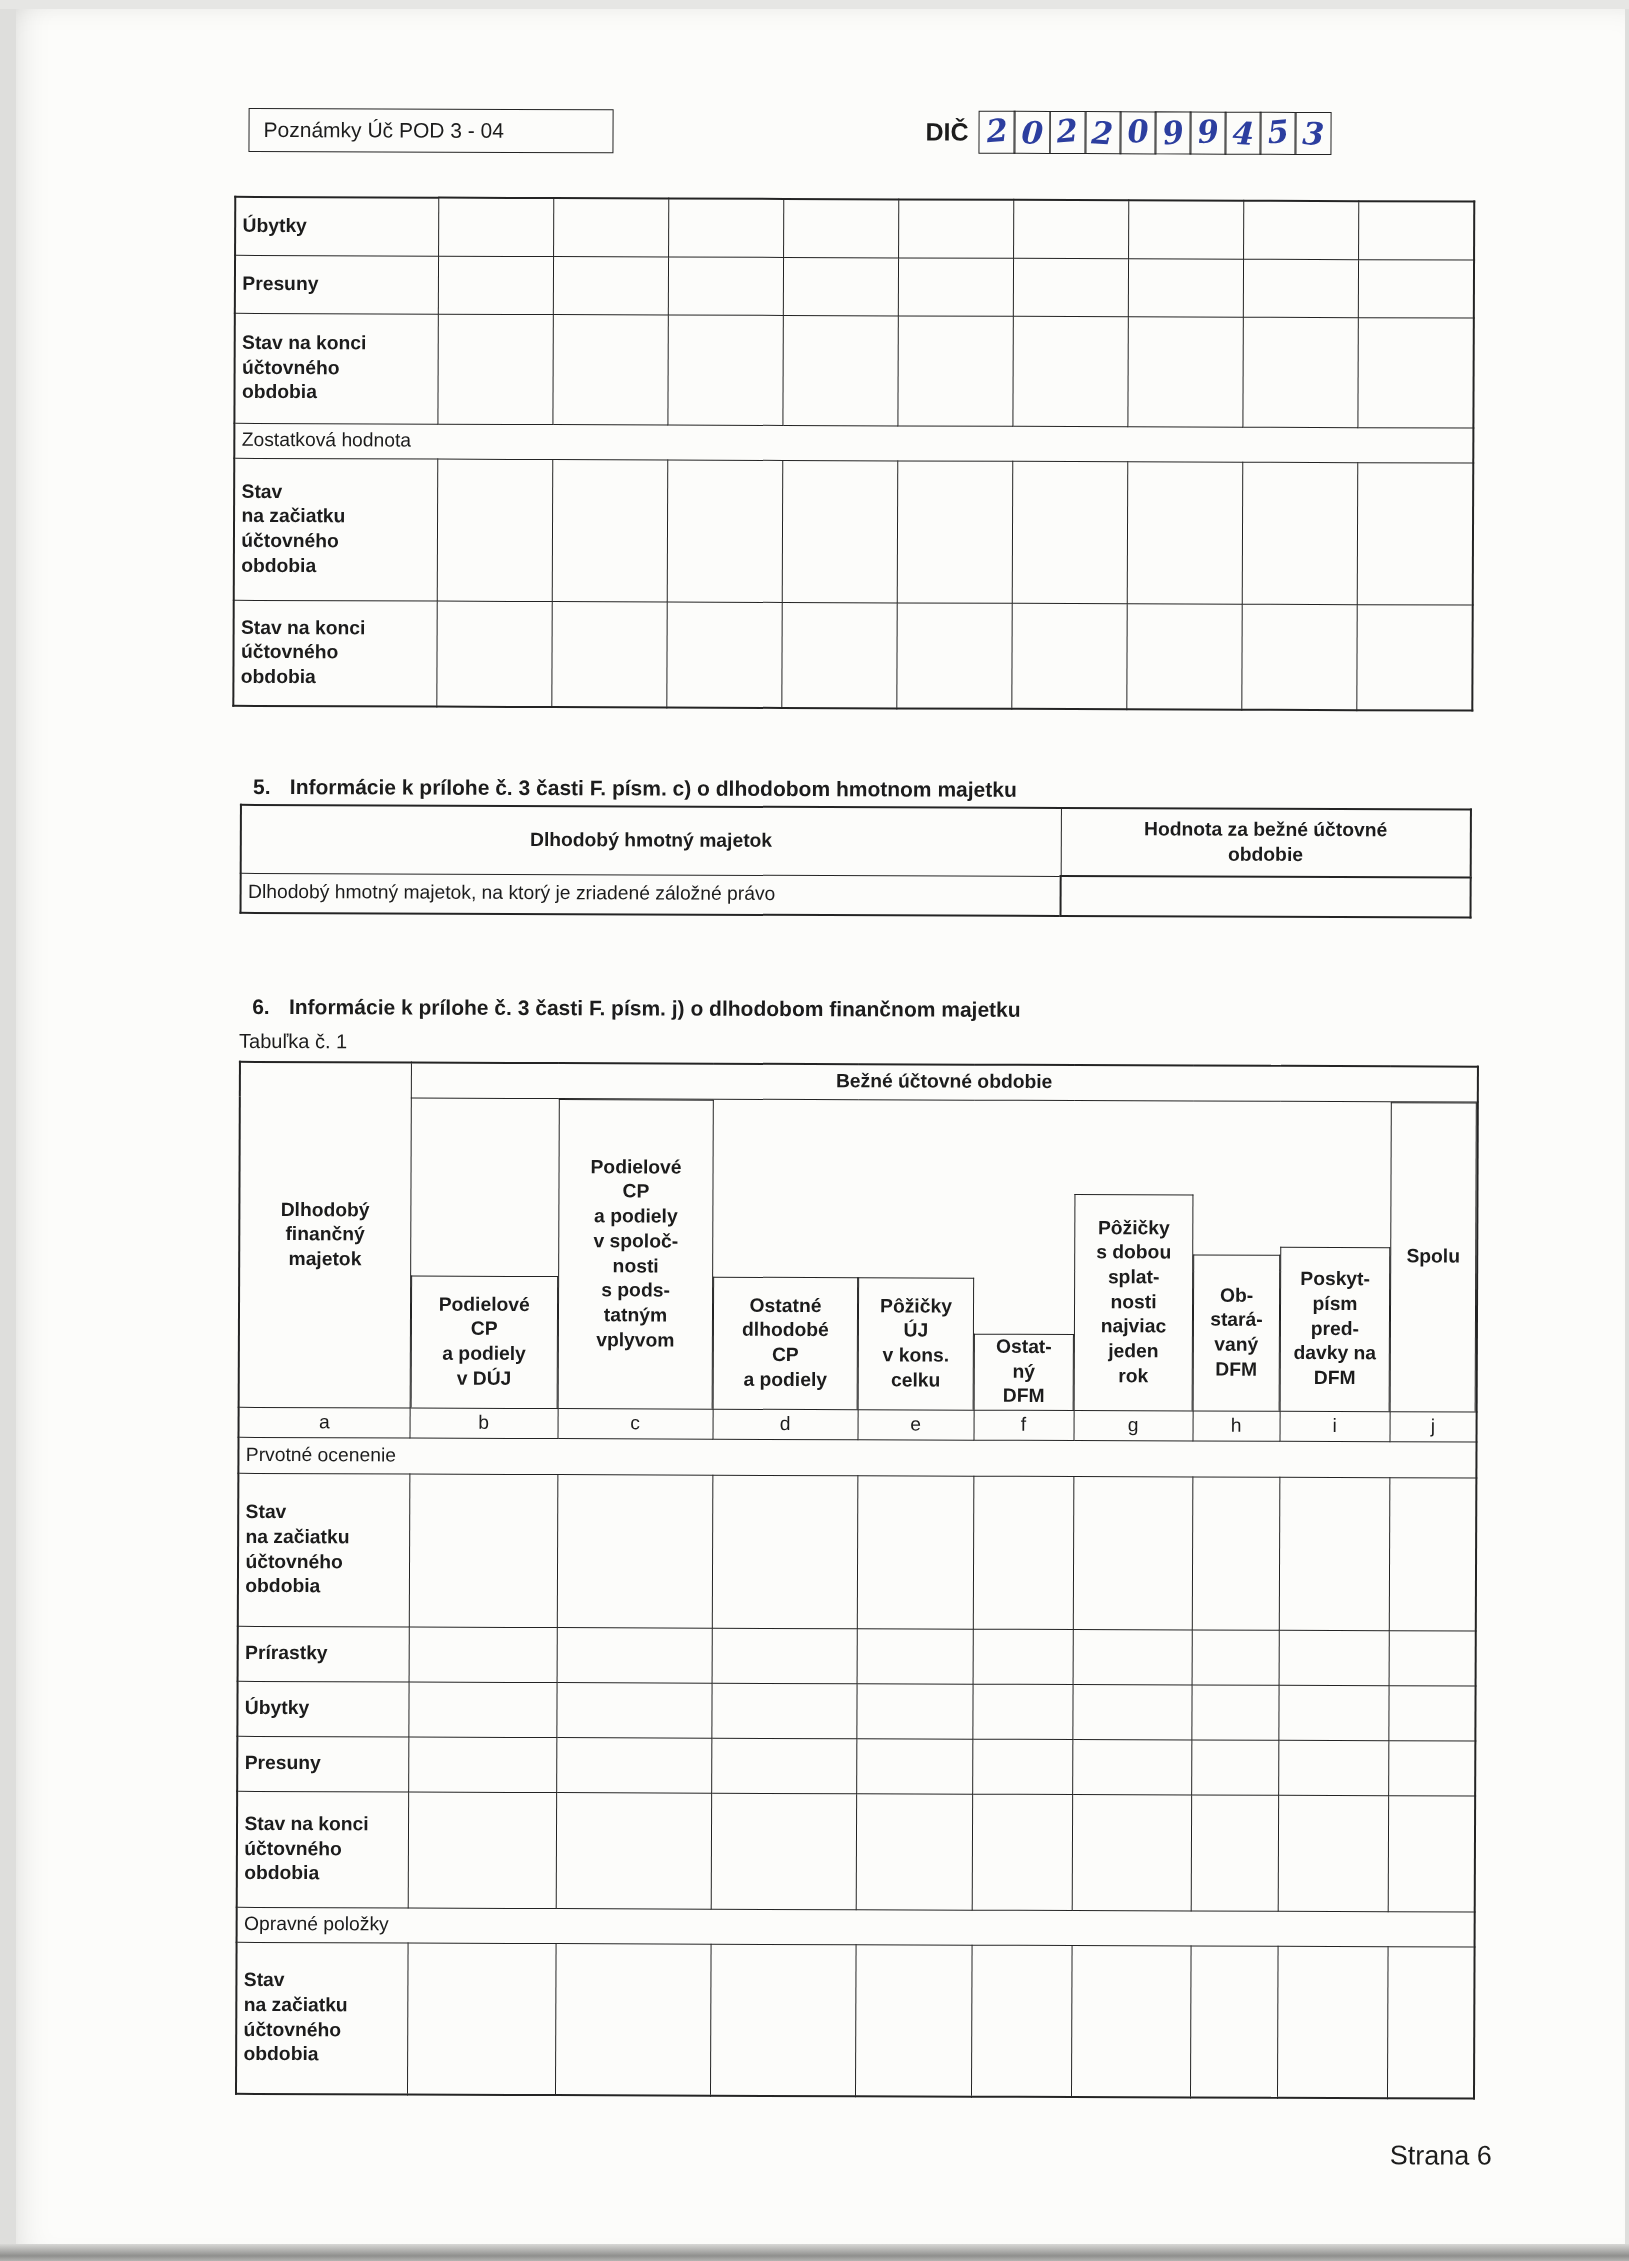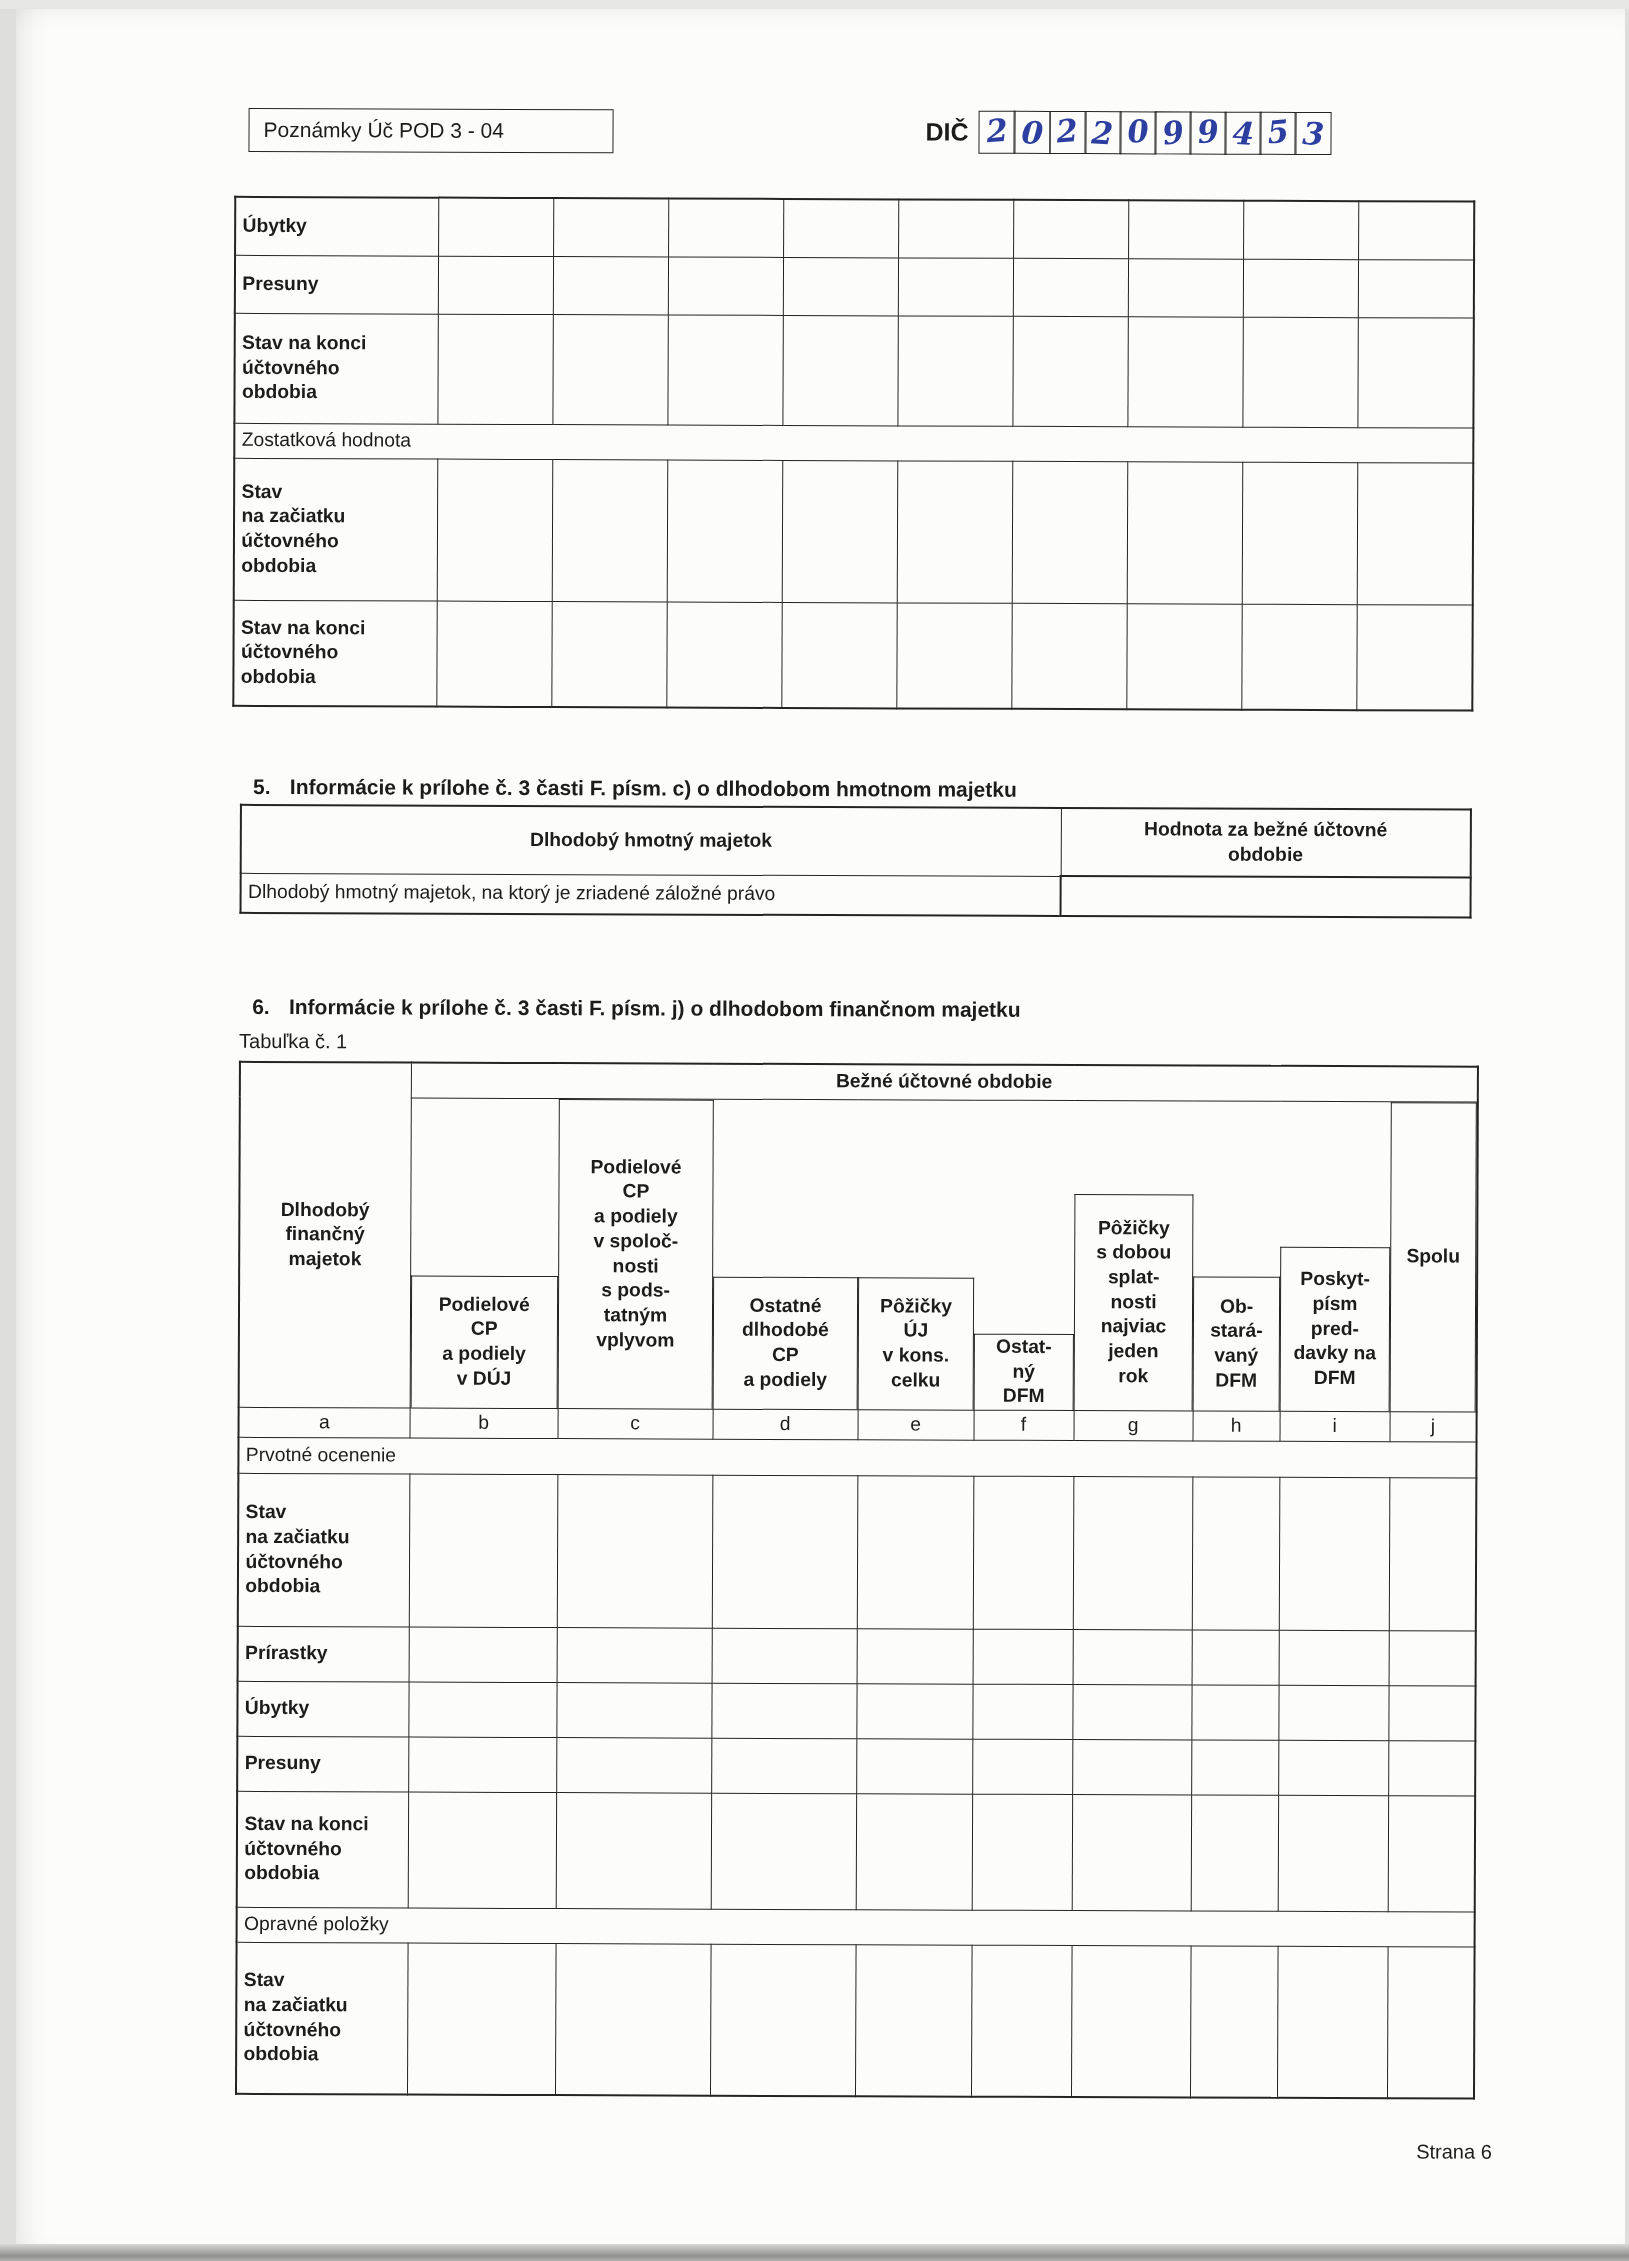--- a/index.html
+++ b/index.html
@@ -81,26 +81,26 @@
   .t6 .period { font-weight:bold; text-align:center; }
   .t6 tr.hrow { height:309px; }
   .t6 tr.hrow > td { border:none; padding:0; vertical-align:bottom; }
   .hbox {
     width:100%; border:1.9px solid #242424; border-bottom:none;
     display:flex; align-items:center; justify-content:center;
     text-align:center; font-weight:bold; font-size:19.3px; line-height:1.28;
     white-space:pre-line;
   }
   .hb-b{height:132px}.hb-c{height:309px}.hb-d{height:132px}.hb-e{height:132px}
-  .hb-f{height:76px}.hb-g{height:216px}.hb-h{height:134px}.hb-i{height:164px}
+  .hb-f{height:76px}.hb-g{height:216px}.hb-h{height:156px}.hb-i{height:164px}
   .hb-j{height:309px}
   .t6 .ltr { text-align:center; font-weight:normal; padding:1.3px; }
 
   
-  .page-num { position:absolute; left:1367px; top:2126px; width:117px; text-align:right; font-size:20px; }
+  .page-num { position:absolute; left:1367px; top:2126px; width:117px; text-align:right; font-size:27px; }
 </style>
 </head>
 <body>
 
 <div class="page">
   <div class="content">
 
     <div class="form-box">
       <span>Poznámky Úč POD 3 - 04</span>
     </div>

